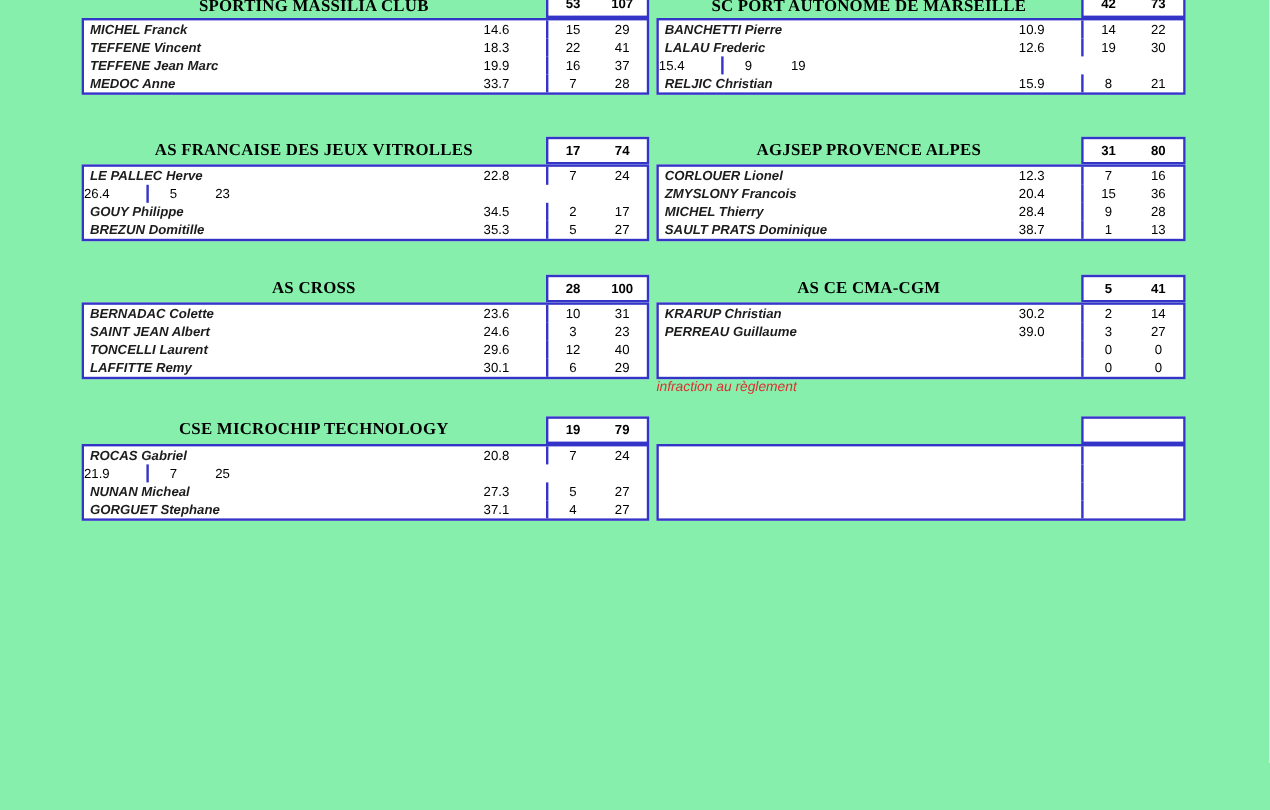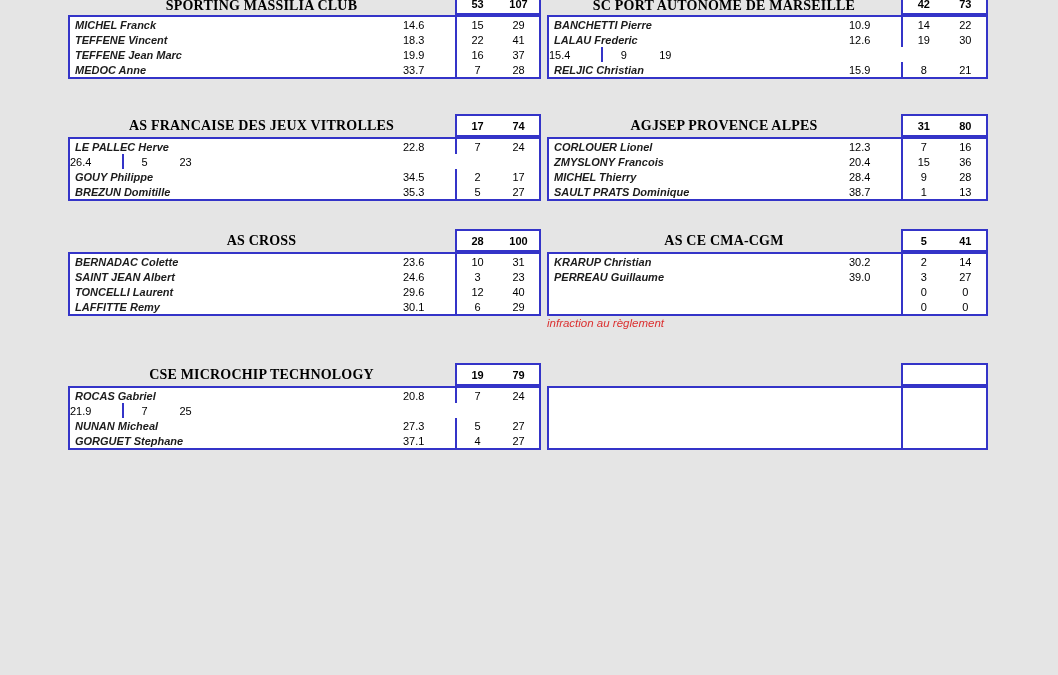--- a/index.html
+++ b/index.html
@@ -1,18 +1,18 @@
 <!DOCTYPE html>
 <html><head>
 <meta charset="utf-8">
 <style>
   :root { --blue:#3434c8; --ink:#111; --red:#db3030; }
   html,body { margin:0; padding:0; background:#fff; }
   .sheet {
-    position:relative; width:1058px; height:675px; background:#e5e5e5;
+    position:relative; width:1058px; height:675px; background:#86efac;
     overflow:hidden; font-family:"Liberation Sans", sans-serif; color:var(--ink);
   }
   .block { position:absolute; font-size:11px; }
   .block .hdr { position:relative; height:23px; }
   .block .title {
     position:absolute; left:0; top:0; height:23px; line-height:23px;
     text-align:center; font-family:"Liberation Serif", serif; font-weight:bold;
     font-size:14px; letter-spacing:0.2px; color:#000; white-space:nowrap;
   }
   .block .totals-box {
@@ -44,21 +44,21 @@
 
   .right { left:547px; width:441px; }
   .right .title      { width:354px; }
   .right .totals-box { left:354px; width:87px; }
   .right .pscores    { width:85px; }
 
   .r1 { top:-8px; }
   .r1 .title { line-height:28px; }
   .r2 { top:114px; }
   .r3 { top:229px; }
-  .r4 { top:347px;margin-top:16px; }
+  .r4 { top:347px; }
 
   .note {
     position:absolute; left:547px; width:354px; top:316px; text-align:left;
     color:var(--red); font-style:italic; font-size:11.5px; line-height:15px;
   }
 </style>
 </head>
 <body>
 
 <div class="sheet">

